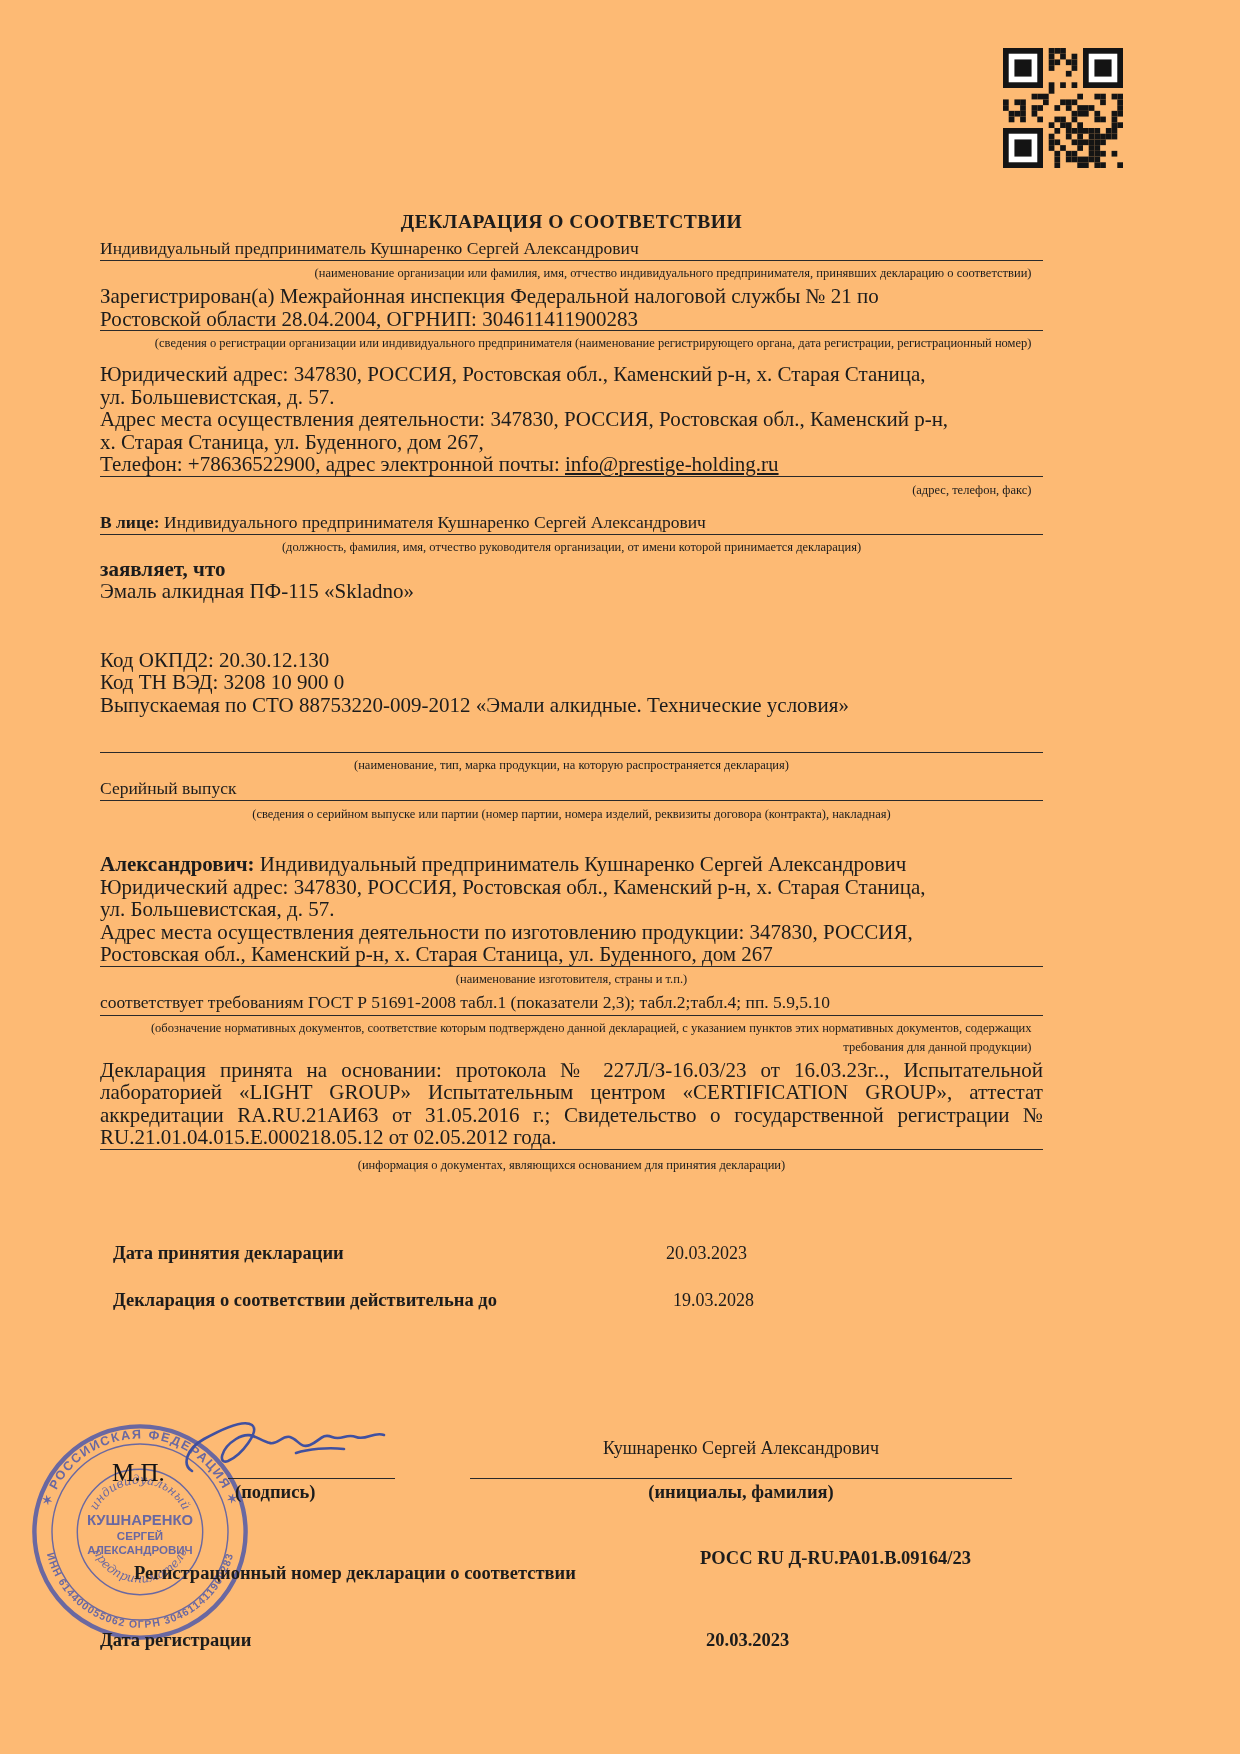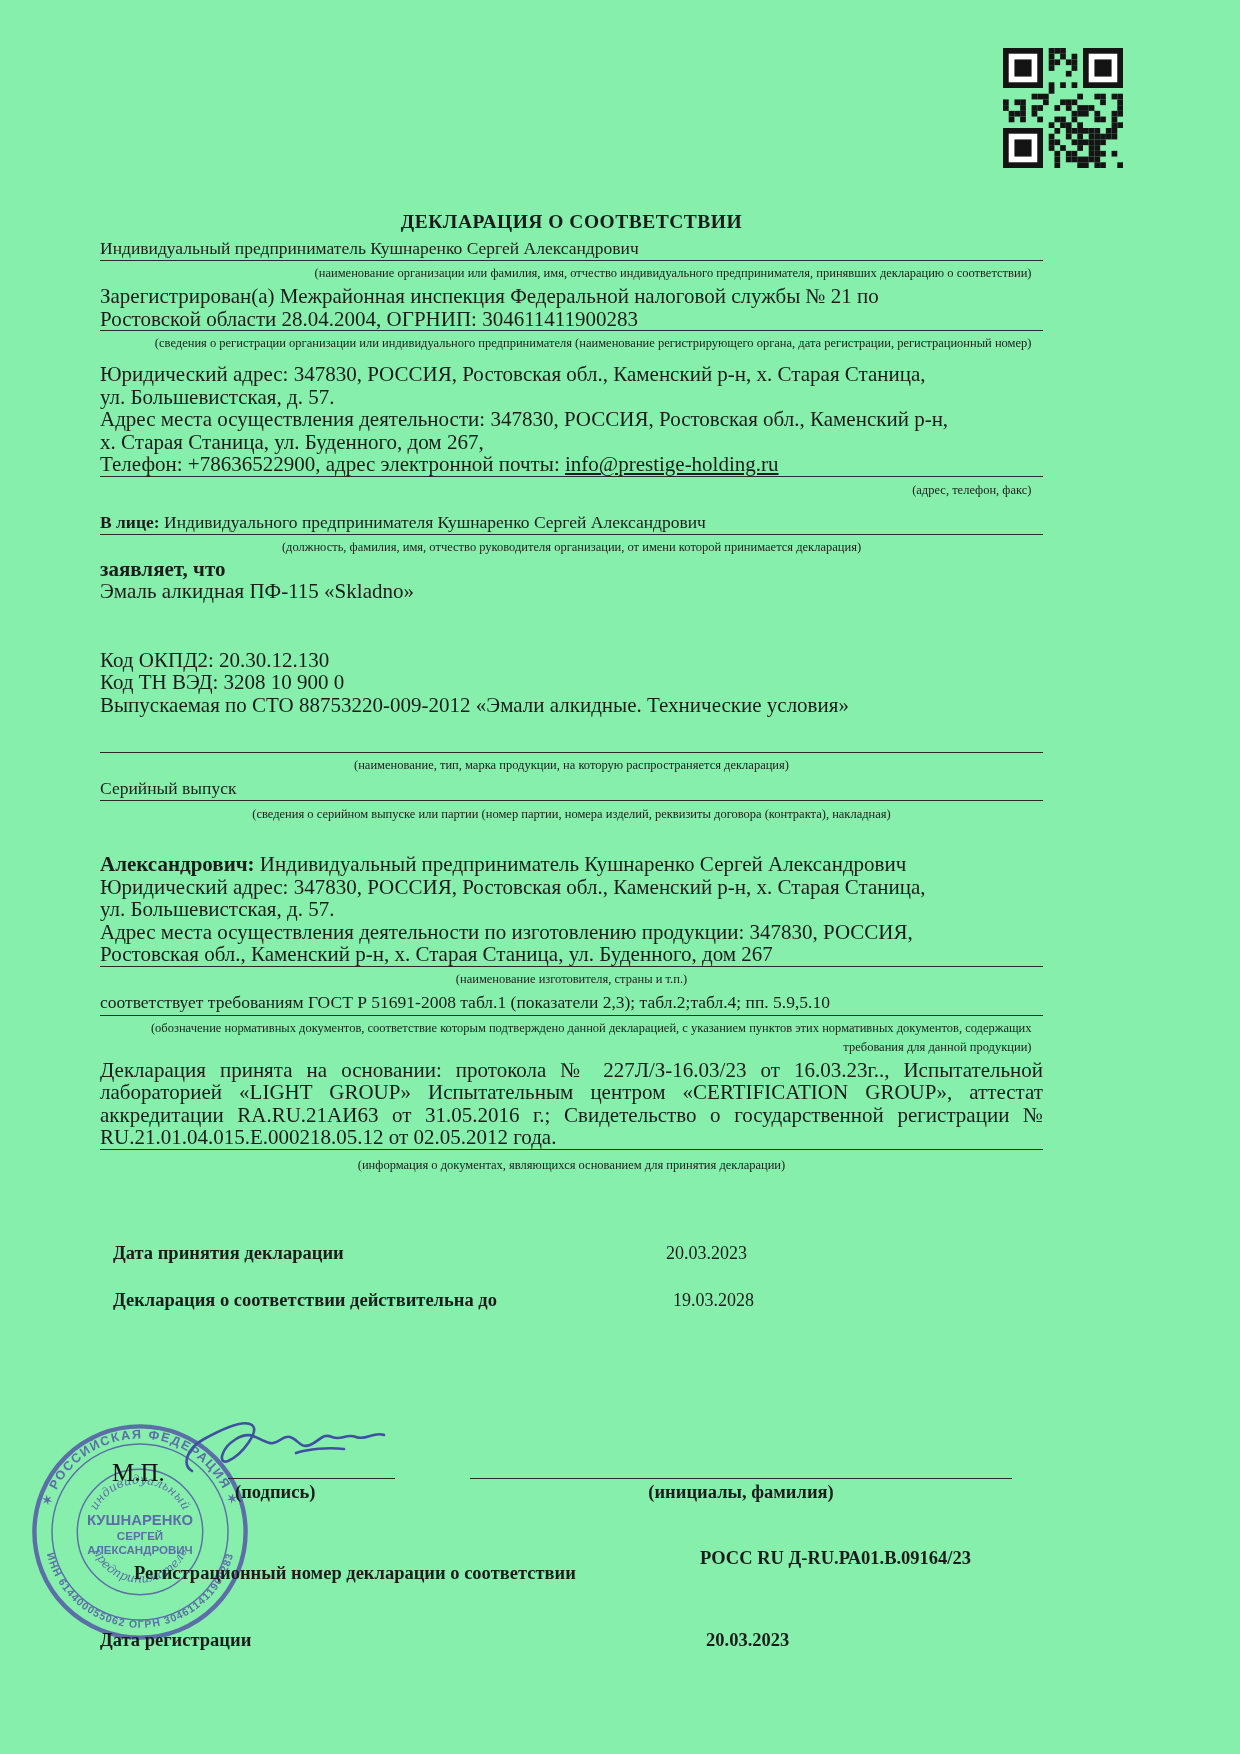--- a/index.html
+++ b/index.html
@@ -1,17 +1,17 @@
 <!DOCTYPE html>
 <html><head>
 <meta charset="utf-8">
 <style>
   html,body{margin:0;padding:0;background:#e8e8e8;}
   .page{
-    position:relative;width:1240px;height:1754px;background:#86efac;
+    position:relative;width:1240px;height:1754px;background:#fdba74;
     font-family:"Liberation Serif","DejaVu Serif",serif;color:#1c1c1c;
     overflow:hidden;margin:0 auto;
   }
   .content{position:absolute;left:100px;top:210px;width:943px;}
   .title{font-size:19.5px;font-weight:bold;text-align:center;letter-spacing:.5px;line-height:24px;margin-bottom:2px;}
   .fld{border-bottom:1.5px solid #2a2a2a;}
   .line{font-size:21px;line-height:22.5px;}
   .line-lg{font-size:17.5px;line-height:24px;}
   .caption{font-size:12.5px;line-height:19px;text-align:right;padding:3px 0 2px 0;max-width:920px;margin:0 auto;}
   .caption-sm{font-size:12.5px;line-height:18px;text-align:center;padding:3px 0 2px 0;}
@@ -273,20 +273,21 @@
     <g fill="none" stroke="#4050a0" stroke-width="2.6" stroke-linecap="round">
       <path d="M14,66 C4,60 8,44 26,34 C44,24 66,14 74,20 C82,26 64,50 50,56 C40,60 42,44 58,34 C74,24 80,36 92,38"></path>
       <path d="M92,38 C100,40 104,30 112,32 C120,34 122,44 132,40 C142,36 144,28 154,32 C164,36 168,28 178,32 C188,36 196,26 206,30"></path>
       <path d="M118,48 C130,44 150,42 166,44"></path>
     </g>
   </svg>
 
   <div class="abs sig-line" style="left:228px;top:1478px;width:167px;"></div>
   <div class="abs lbl" style="left:235px;top:1482px;">(подпись)</div>
 
+  <div class="name-box val" style="top:1438px;">Кушнаренко Сергей Александрович</div>
   <div class="abs sig-line" style="left:470px;top:1478px;width:542px;"></div>
   <div class="name-box lbl" style="top:1482px;">(инициалы, фамилия)</div>
 
   <div class="abs lbl" style="left:100px;top:1563px;margin-left:34px;">Регистрационный номер декларации о соответствии</div>
   <div class="abs valb" style="left:700px;top:1548px;">РОСС RU Д-RU.РА01.В.09164/23</div>
 
   <div class="abs lbl" style="left:100px;top:1630px;">Дата регистрации</div>
   <div class="abs valb" style="left:706px;top:1630px;">20.03.2023</div>
 
 </div>

